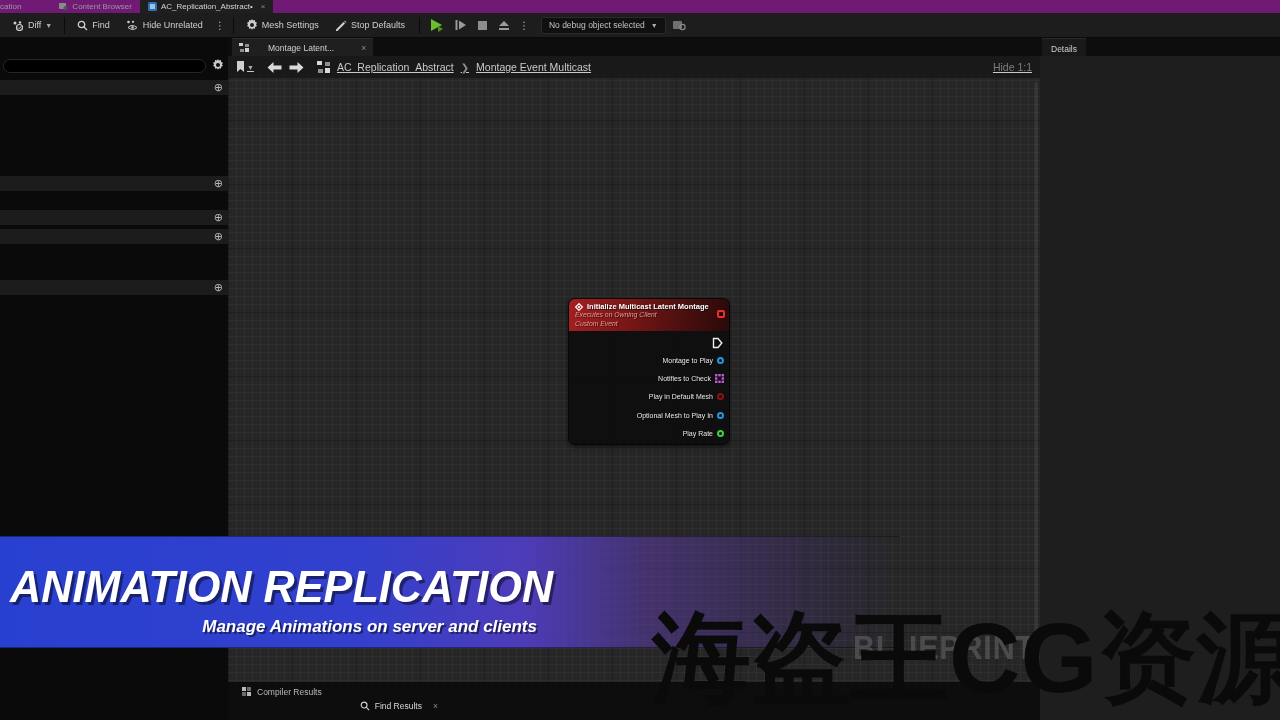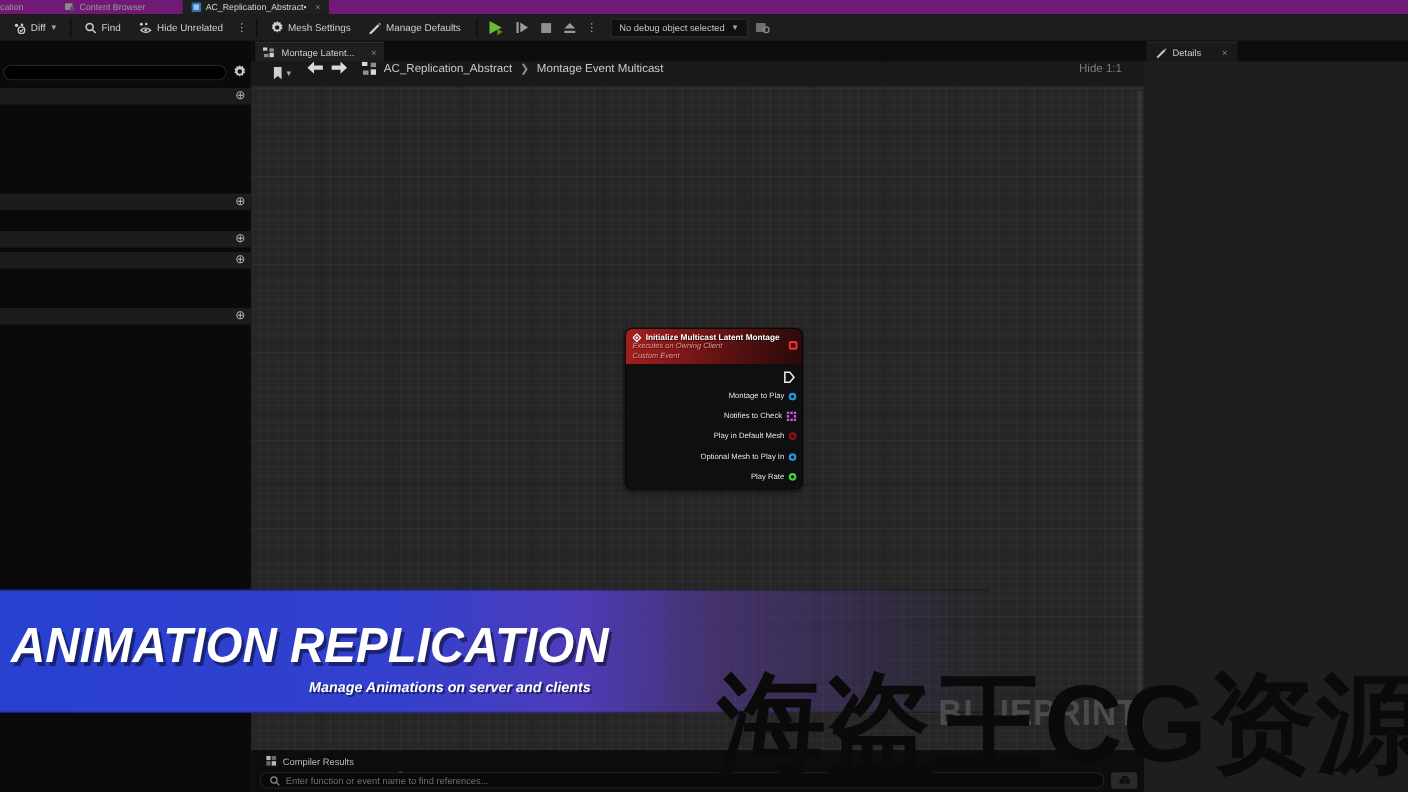--- a/index.html
+++ b/index.html
@@ -31,31 +31,31 @@
   .leftpanel { position:absolute; left:0; top:38px; width:228px; height:682px; background:#0a0a0a; }
   .lp-search { position:absolute; left:3px; top:21px; width:203px; height:14px; background:#000;
     border:1px solid #262626; border-radius:8px; }
   .lp-gear { position:absolute; right:4px; top:21px; color:#c9c9c9; }
   .lp-row { position:absolute; left:0; width:228px; height:15px; background:#1c1c1c; }
   .lp-plus { position:absolute; right:5px; top:1px; color:#b9b9b9; font-size:11px; line-height:13px; }
 
   
   .center { position:absolute; left:228px; top:38px; width:812px; height:682px; }
   .gtabs { position:absolute; left:0; top:0; width:812px; height:18px; background:#0d0d0d; display:flex; }
-  .gtab { display:flex; align-items:center; gap:7px; background:#1f1f1f; color:#cfcfcf; font-size:8.5px;
+  .gtab { display:flex; align-items:center; gap:19px; background:#1f1f1f; color:#cfcfcf; font-size:8.5px;
     padding:0 7px; height:18px; border-top:1px solid #2e2e2e; }
   .graph { position:absolute; left:0; top:18px; width:812px; height:664px; background-color:#262626;
     background-image:
       linear-gradient(rgba(0,0,0,0.32) 1px, transparent 1px),
       linear-gradient(90deg, rgba(0,0,0,0.32) 1px, transparent 1px),
       linear-gradient(rgba(255,255,255,0.035) 1px, transparent 1px),
       linear-gradient(90deg, rgba(255,255,255,0.035) 1px, transparent 1px);
     background-size:64px 64px, 64px 64px, 8px 8px, 8px 8px; overflow:hidden; }
   .crumbbar { position:absolute; left:0; top:0; width:812px; height:22px; background:rgba(24,24,24,0.92);
-    display:flex; color:#c9c9c9; font-size:10.5px; padding:0 20px; gap:7px; }
+    display:flex; align-items:center; color:#c9c9c9; font-size:10.5px; padding:0 8px; gap:7px;text-decoration:underline; }
   .crumbbar .zoomlbl { margin-left:auto; color:#7d7d7d; font-size:10.5px; }
   .crumbsep { color:#8d8d8d; font-size:10px; }
 
   
   .vscroll { position:absolute; right:2px; top:26px; width:4px; height:630px; background:rgba(255,255,255,0.06); border-radius:2px; }
 
   
   .node { position:absolute; border-radius:7px; box-shadow:0 2px 5px rgba(0,0,0,0.55);
     border:1px solid #060606; background:rgba(14,14,14,0.94); }
   .nhead { position:relative; border-radius:6px 6px 0 0; padding:3px 6px 3px 6px;
@@ -95,21 +95,21 @@
 
   
   .banner { position:absolute; left:0; top:536px; width:900px; height:112px; z-index:40;
     background:linear-gradient(90deg, #2840d0 0%, #3340cd 40%, #4d3cb9 58%, rgba(92,60,165,0.55) 72%, rgba(92,60,165,0) 100%);
     border-top:1px solid rgba(0,0,0,0.4); border-bottom:1px solid rgba(0,0,0,0.4); }
   .banner-inner { width:545px; height:100%; position:relative; }
   .banner-title { position:absolute; left:10px; top:24px; width:530px; color:#fff; font-weight:bold; font-style:italic;
     font-size:45px; letter-spacing:0px; transform:scaleX(0.96); transform-origin:left;
     text-shadow:3px 3px 0 rgba(0,0,0,0.45); white-space:nowrap; }
   .banner-sub { position:absolute; right:8px; top:80px; color:#fff; font-weight:bold; font-style:italic;
-    font-size:13px; text-shadow:2px 2px 0 rgba(0,0,0,0.5); white-space:nowrap; }
+    font-size:17px; text-shadow:2px 2px 0 rgba(0,0,0,0.5); white-space:nowrap; }
 
   
   .wm-en { position:absolute; left:853px; top:629px; z-index:41; color:#555; opacity:0.8; font-weight:bold;
     font-size:33px; letter-spacing:1px; transform:scaleX(0.92); transform-origin:left; pointer-events:none; }
   .wm-cn { position:absolute; left:652px; top:606px; z-index:60; color:#0a0a0a; font-weight:bold;
     font-size:99px; white-space:nowrap; pointer-events:none; line-height:1.05; }
 </style>
 </head>
 <body>
 
@@ -121,21 +121,21 @@
     </div>
     <div class="wintab" style="margin-left:22px;">
       <span class="ticon">
         <svg class="ic" width="9" height="9" viewBox="0 0 9 9">
             <rect x="0" y="1" width="7" height="6" rx="1" fill="#8a8a8a"></rect>
             <circle cx="6.5" cy="6" r="2" fill="#555"></circle>
           </svg>
       </span>
       <span>Content Browser</span>
     </div>
-    <div class="wintab active" style="margin-left:26px;">
+    <div class="wintab active" style="">
       <span class="ticon">
         <svg class="ic" width="9" height="9" viewBox="0 0 9 9">
             <rect x="0" y="0" width="9" height="9" rx="1.5" fill="#2f6fb4"></rect>
             <rect x="2" y="2" width="5" height="5" fill="#9cc4e8"></rect>
           </svg>
       </span>
       <span>AC_Replication_Abstract•</span>
       <span class="closex">×</span>
     </div>
   </div>
@@ -185,21 +185,21 @@
       </span>
       <span>Mesh Settings</span>
     </div>
     <div class="tbtn">
       <span>
         <svg class="ic" width="12" height="11" viewBox="0 0 12 11">
             <path d="M1 9.5 L8.5 2 l1.5 1.5 L2.5 11 1 11z" fill="#cfcfcf"></path>
             <path d="M9 1.5 l1.5 1.5 1-1 L10 .5z" fill="#9a9a9a"></path>
           </svg>
       </span>
-      <span>Manage Defaults</span>
+      <span>Stop Defaults</span>
     </div>
     <div class="tsep" style="margin-left:6px;"></div>
     <div class="tbtn" style="padding:0 5px;">
       <svg class="ic" width="16" height="14" viewBox="0 0 16 14">
           <path d="M2 1 L13 7 2 13z" fill="#6abe30"></path>
           <path d="M9 8 l5 3 -5 3z" fill="#4e8c24"></path>
         </svg>
     </div>
     <div class="tbtn" style="padding:0 5px;">
       <svg class="ic" width="12" height="12" viewBox="0 0 12 12">
@@ -373,42 +373,26 @@
         </div>
         <div class="btab active" style="margin-left:20px;margin-top:24px;">
           <svg class="ic" width="10" height="10" viewBox="0 0 11 11">
               <circle cx="4.5" cy="4.5" r="3.2" fill="none" stroke="#cfcfcf" stroke-width="1.3"></circle>
               <line x1="7" y1="7" x2="10" y2="10" stroke="#cfcfcf" stroke-width="1.3"></line>
             </svg>
           <span>Find Results</span>
           <span class="closex">×</span>
         </div>
       </div>
-      <div class="bsearchwrap">
-        <div class="bsearch">
-          <svg class="ic" width="10" height="10" viewBox="0 0 11 11">
-              <circle cx="4.5" cy="4.5" r="3.2" fill="none" stroke="#8a8a8a" stroke-width="1.3"></circle>
-              <line x1="7" y1="7" x2="10" y2="10" stroke="#8a8a8a" stroke-width="1.3"></line>
-            </svg>
-          <input type="text" placeholder="Enter function or event name to find references..." style="">
-        </div>
-        <div class="binocbtn">
-          <svg class="ic" width="11" height="9" viewBox="0 0 11 9">
-              <circle cx="3" cy="5.5" r="2.5" fill="#111"></circle>
-              <circle cx="8" cy="5.5" r="2.5" fill="#111"></circle>
-              <path d="M2 3 L3.5 0.5 h4 L9 3z" fill="#111"></path>
-            </svg>
-        </div>
-      </div>
     </div>
   </div>
 
   <div class="details">
     <div class="dtabs">
-      <div class="dtab" style="margin-left:2px;">
+      <div class="dtab" style="margin-left:2px;flex-direction:column;">
         <svg class="ic" width="10" height="10" viewBox="0 0 12 11">
             <path d="M1 9.5 L8.5 2 l1.5 1.5 L2.5 11 1 11z" fill="#cfcfcf"></path>
             <path d="M9 1.5 l1.5 1.5 1-1 L10 .5z" fill="#9a9a9a"></path>
           </svg>
         <span>Details</span>
         <span class="closex">×</span>
       </div>
     </div>
     <div class="dbody"></div>
   </div>

